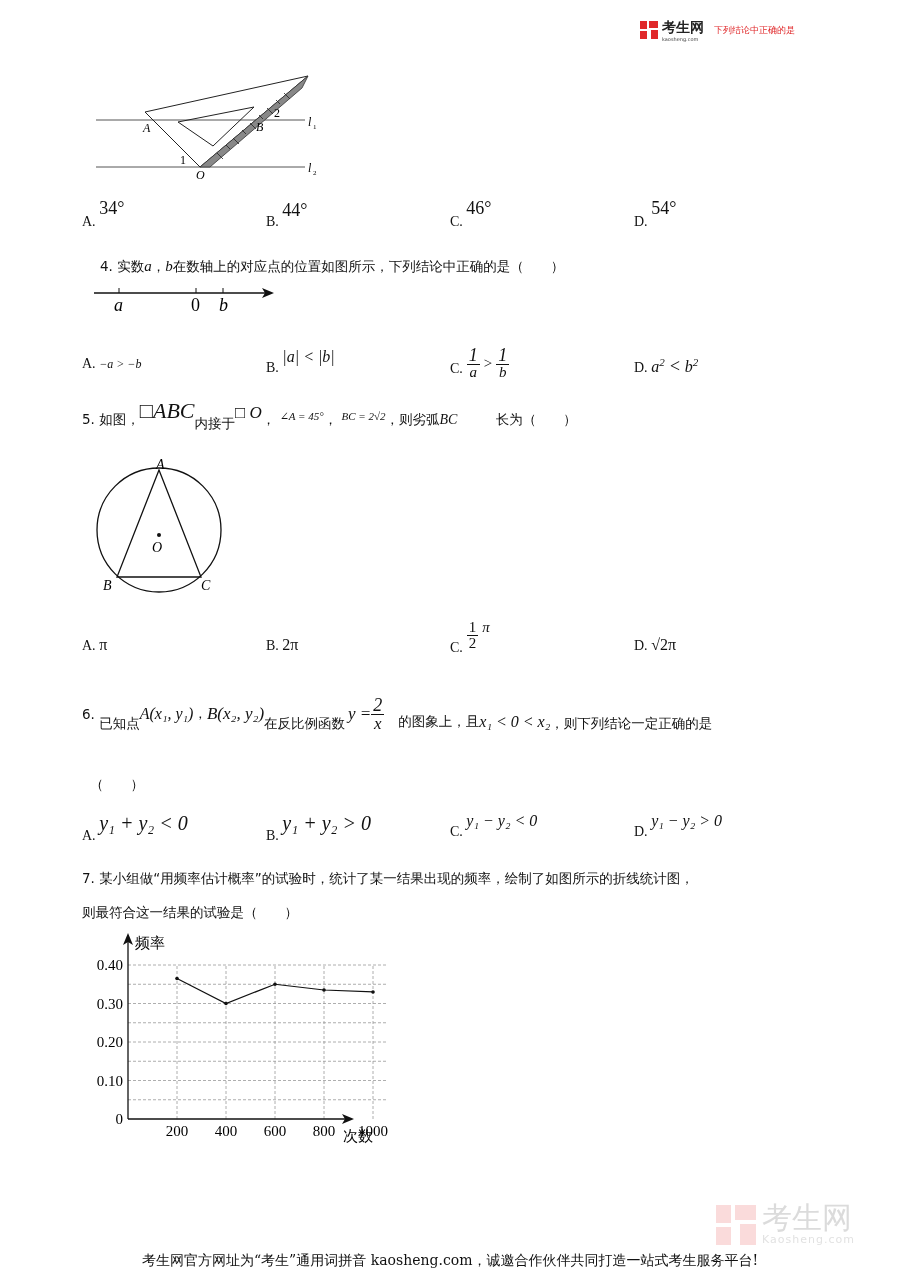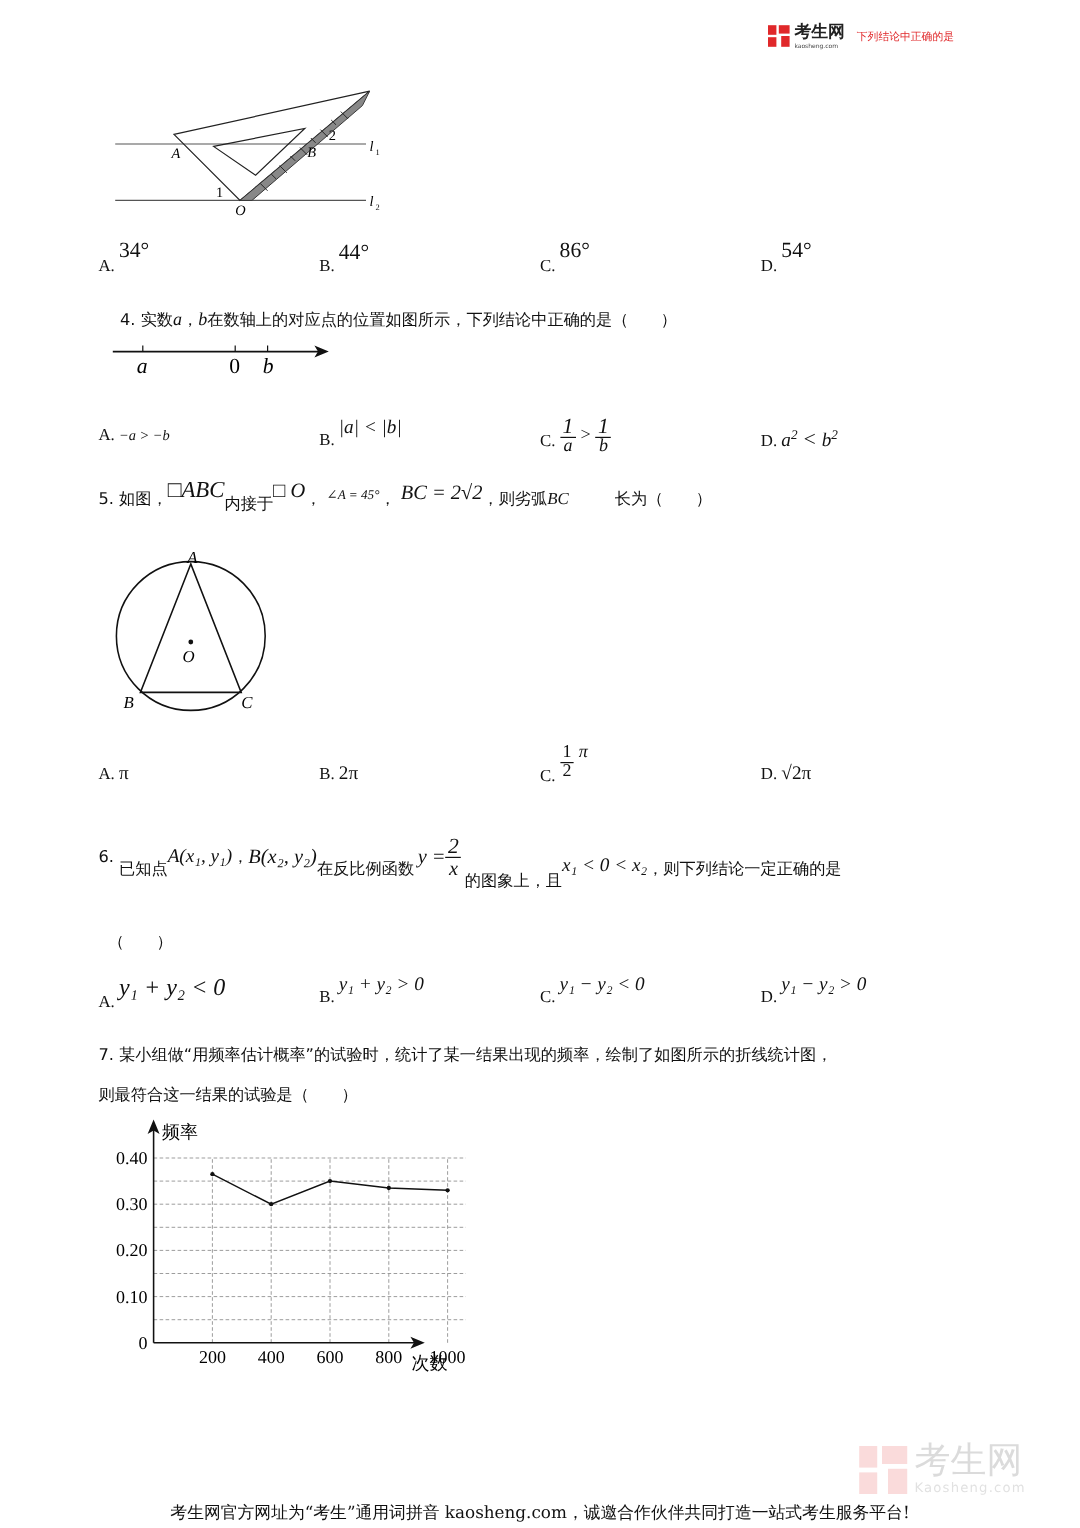--- a/index.html
+++ b/index.html
@@ -67,21 +67,21 @@
   <text x="90" y="96" class="mathr" style="font-size:12px">1</text>
   <text x="184" y="49" class="mathr" style="font-size:12px">2</text>
   <text x="218" y="58" class="math" style="font-size:12px">l</text>
   <text x="223" y="61" class="mathr" style="font-size:7px">1</text>
   <text x="218" y="104" class="math" style="font-size:12px">l</text>
   <text x="223" y="107" class="mathr" style="font-size:7px">2</text>
 </svg>
 
 <div class="opt" style="left:82px;top:210px"><span>A.</span> <span class="mathr" style="position:relative;top:-12px">34°</span></div>
 <div class="opt" style="left:266px;top:210px"><span>B.</span> <span class="mathr" style="position:relative;top:-10px">44°</span></div>
-<div class="opt" style="left:450px;top:210px"><span>C.</span> <span class="mathr" style="position:relative;top:-12px">86°</span></div>
+<div class="opt" style="left:450px;top:210px"><span>C.</span> <span class="mathr" style="position:relative;top:-12px">46°</span></div>
 <div class="opt" style="left:634px;top:210px"><span>D.</span> <span class="mathr" style="position:relative;top:-12px">54°</span></div>
 
 <div class="abs cn" style="left:100px;top:258px">
   <span>4.</span>
   <span>实数</span><span class="math" style="font-size:15px">a</span><span>，</span><span class="math" style="font-size:15px">b</span><span>在数轴上的对应点的位置如图所示，下列结论中正确的是（　　）</span>
 </div>
 <svg class="abs" style="left:92px;top:283px" width="185" height="34">
   <line x1="2" y1="10" x2="176" y2="10" stroke="#111" stroke-width="1.3"></line>
   <polygon points="182,10 170,5 173,10 170,15" fill="#111"></polygon>
   <line x1="27" y1="5" x2="27" y2="10" stroke="#111"></line>
@@ -103,23 +103,23 @@
   <span class="mathr" style="font-size:15px">&gt;</span>
   <span class="frac math" style="font-size:15px">
       <span class="num mathr">1</span>
       <span>b</span>
     </span>
 </div>
 <div class="opt" style="left:634px;top:356px"><span>D.</span> <span class="math" style="font-size:16px"><span>a</span><sup>2</sup> <span class="mathr">&lt;</span> <span>b</span><sup>2</sup></span></div>
 
 <div class="abs cn" style="left:82px;top:404px;white-space:nowrap">
   <span>5.</span>
-  <span>如图，</span><span class="math" style="position:relative;top:-6px;font-size:19px">□ABC</span><span style="position:relative;top:4px">内接于</span><span class="math" style="position:relative;top:-6px;font-size:17px">□ O</span><span>，</span>
+  <span>如图，</span><span class="math" style="position:relative;top:-6px;font-size:22px">□ABC</span><span style="position:relative;top:4px">内接于</span><span class="math" style="position:relative;top:-6px;font-size:17px">□ O</span><span>，</span>
   <span class="math" style="position:relative;top:-4px;font-size:11px">∠A = 45°</span><span>，</span>
-  <span class="math" style="position:relative;top:-4px;font-size:17px">BC = 2√2</span><span>，则劣弧</span><span class="math" style="font-size:14px">BC</span>
+  <span class="math" style="position:relative;top:-4px;font-size:11px">BC = 2√2</span><span>，则劣弧</span><span class="math" style="font-size:14px">BC</span>
   <span style="margin-left:34px">长为（　　）</span>
 </div>
 <svg class="abs" style="left:90px;top:455px" width="140" height="140">
   <circle cx="69" cy="75" r="62" fill="none" stroke="#111" stroke-width="1.3"></circle>
   <polygon points="69,15 27,122 111,122" fill="none" stroke="#111" stroke-width="1.3"></polygon>
   <circle cx="69" cy="80" r="2" fill="#111"></circle>
   <text x="66" y="14" class="math" style="font-size:14px">A</text>
   <text x="13" y="135" class="math" style="font-size:14px">B</text>
   <text x="111" y="135" class="math" style="font-size:14px">C</text>
   <text x="62" y="97" class="math" style="font-size:14px">O</text>
@@ -142,28 +142,28 @@
   <span style="position:relative;top:10px">已知点</span>
   <span class="math" style="font-size:16px">A(x₁, y₁)</span>
   <span>，</span>
   <span class="math" style="font-size:17px">B(x₂, y₂)</span>
   <span style="position:relative;top:10px">在反比例函数</span>
   <span class="math" style="font-size:17px;margin-left:3px">y =</span>
   <span class="frac math" style="font-size:17px">
       <span class="num mathr">2</span>
       <span>x</span>
     </span>
-  <span style="position:relative;top:20px;margin-left:3px">的图象上，且</span>
+  <span style="position:relative;top:8px;margin-left:14px">的图象上，且</span>
   <span class="math" style="font-size:16px;position:relative;top:8px">x₁ &lt; 0 &lt; x₂</span>
   <span style="position:relative;top:10px">，则下列结论一定正确的是</span>
 </div>
 <div class="abs cn" style="left:90px;top:776px">（　　）</div>
 
 <div class="opt" style="left:82px;top:812px"><span style="position:relative;top:10px">A.</span> <span class="math" style="font-size:20px">y₁ + y₂ &lt; 0</span></div>
-<div class="opt" style="left:266px;top:812px"><span style="position:relative;top:10px">B.</span> <span class="math" style="font-size:16px">y₁ + y₂ &gt; 0</span></div>
+<div class="opt" style="left:266px;top:812px"><span style="position:relative;top:10px">B.</span> <span class="math" style="font-size:20px">y₁ + y₂ &gt; 0</span></div>
 <div class="opt" style="left:450px;top:812px"><span style="position:relative;top:10px">C.</span> <span class="math" style="font-size:16px">y₁ − y₂ &lt; 0</span></div>
 <div class="opt" style="left:634px;top:812px"><span style="position:relative;top:10px">D.</span> <span class="math" style="font-size:16px">y₁ − y₂ &gt; 0</span></div>
 
 <div class="abs cn" style="left:82px;top:870px;white-space:nowrap">
   <span>7.</span>
   <span>某小组做“用频率估计概率”的试验时，统计了某一结果出现的频率，绘制了如图所示的折线统计图，</span>
 </div>
 <div class="abs cn" style="left:82px;top:904px;white-space:nowrap">则最符合这一结果的试验是（　　）</div>
 
 <svg id="chart" class="abs" style="left:88px;top:928px" width="300" height="222">

